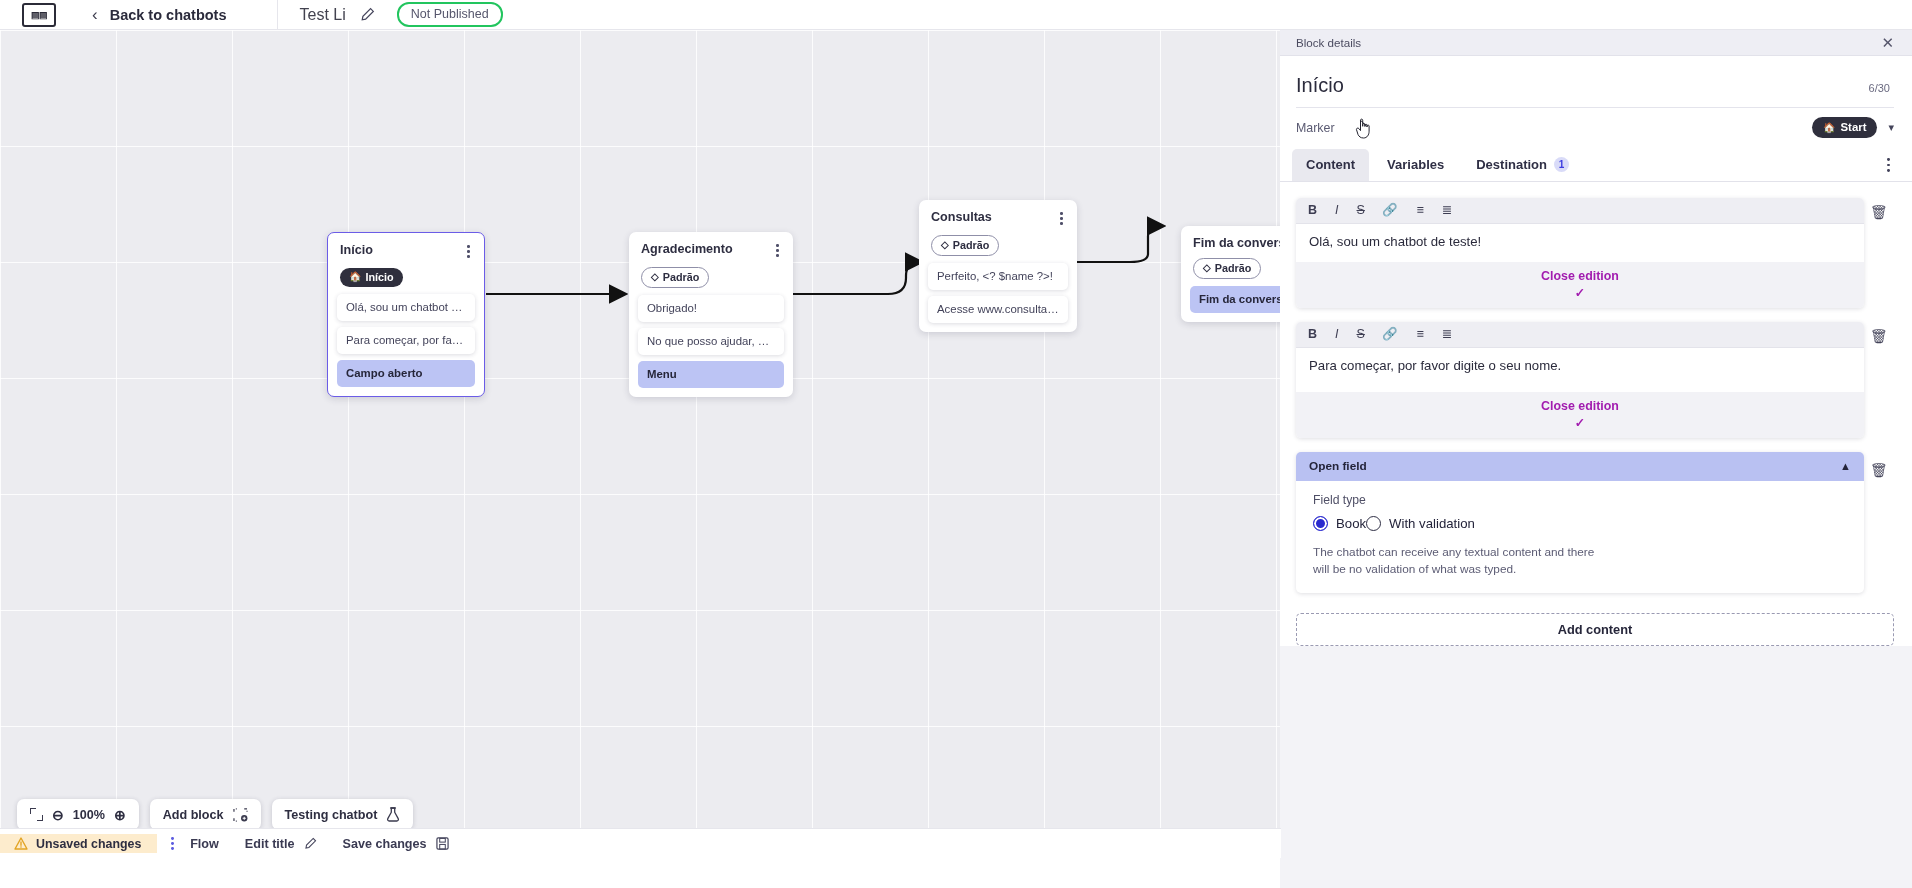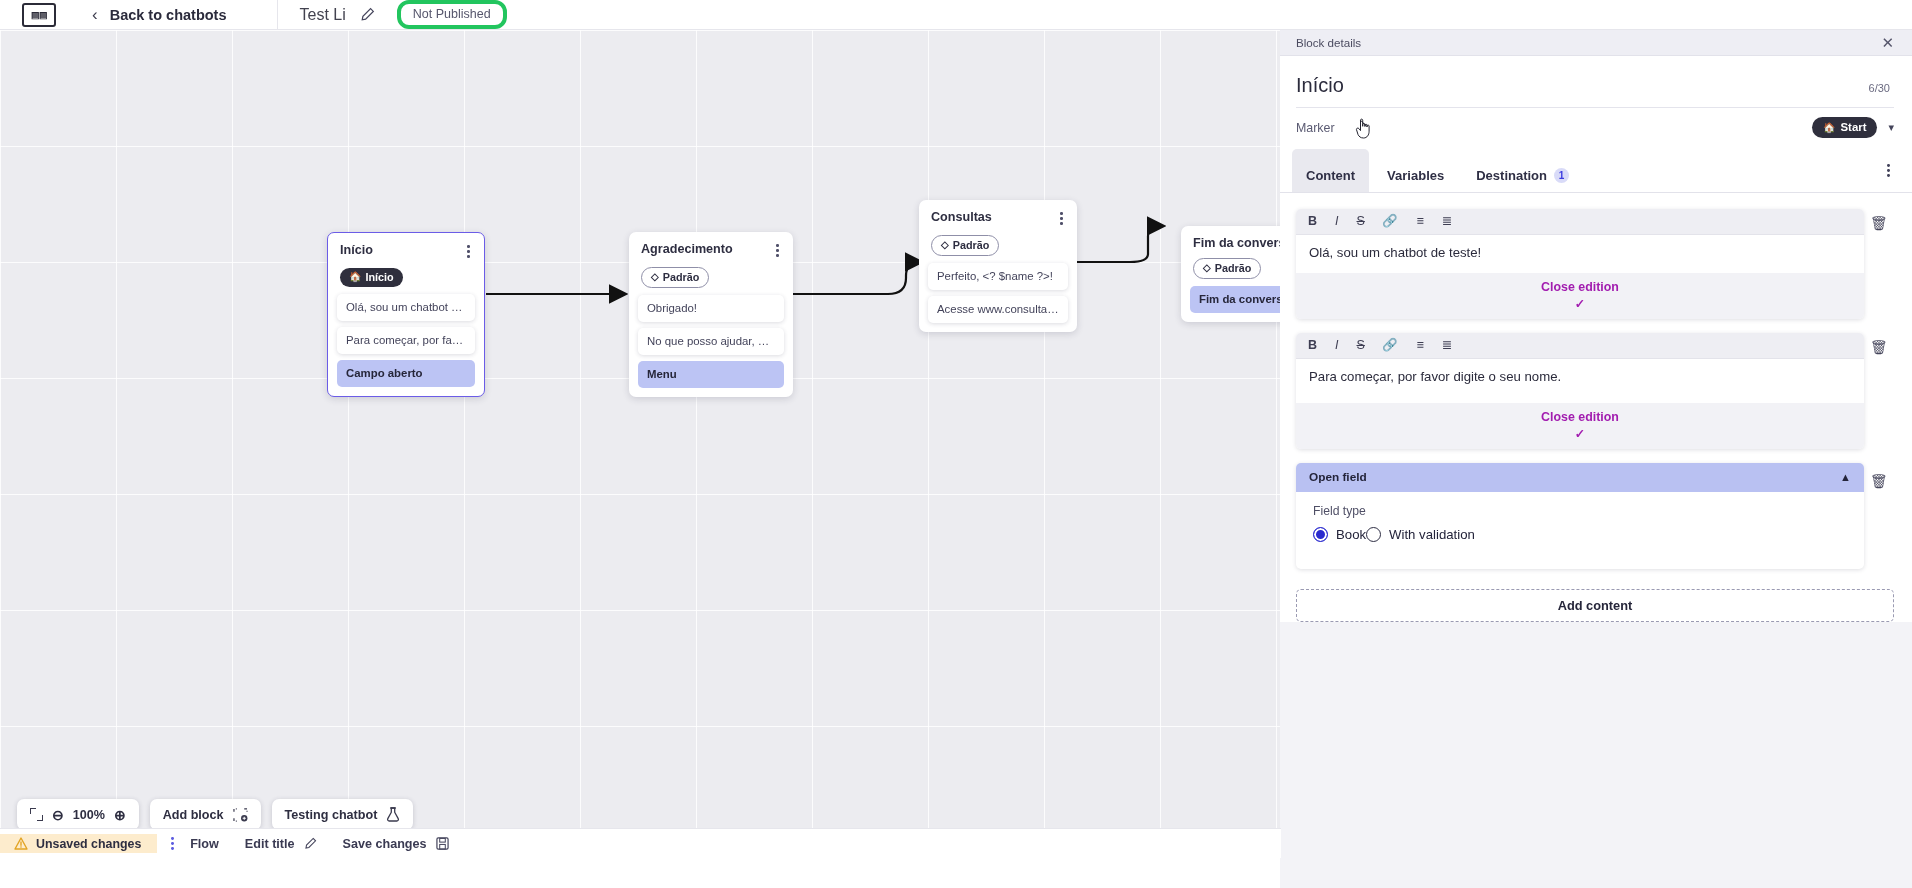--- a/index.html
+++ b/index.html
@@ -32,21 +32,21 @@
     margin-left: 12px; font-size: 14.5px; font-weight: bold; color: #2b2b3c;
   }
   #top-divider {
     width: 1px; height: 30px; background: #e6e6ec; margin-left: 50px;
   }
   #bot-title {
     margin-left: 22px; font-size: 16px; color: #42424f;
   }
   #pencil-1 { margin-left: 14px; }
   #publish-badge {
-    margin-left: 22px; border: 4px solid #22c55e; border-radius: 12px;
+    margin-left: 22px; border: 2px solid #22c55e; border-radius: 12px;
     padding: 3px 12px 4px; font-size: 12.5px; color: #56566c; background: #fff;
   }
 
   
   #canvas {
     position: absolute; left: 0; top: 30px; width: 1281px; height: 828px;
     background-color: #ececf0;
     background-image:
       linear-gradient(to right, rgba(255,255,255,.85) 1px, transparent 1px),
       linear-gradient(to bottom, rgba(255,255,255,.85) 1px, transparent 1px);
@@ -167,21 +167,21 @@
   }
   #marker-caret { margin-left: 11px; font-size: 11px; color: #44445a; }
   .marker-wrap { display: flex; align-items: center; }
 
   #tabs-row {
     display: flex; align-items: center; padding: 0 18px 0 12px; gap: 4px;
     border-bottom: 1px solid #e2e2ea; position: relative;
   }
   .ctab {
     font-size: 13px; font-weight: bold; color: #2f2f45;
-    padding: 19px 14px 9px; border-radius: 5px 5px 0 0; cursor: pointer;
+    padding: 8px 14px 9px; border-radius: 5px 5px 0 0; cursor: pointer;
     display: flex; align-items: center; gap: 7px;
   }
   .ctab.active { background: #e9e9ef; }
   #dest-badge {
     background: #d9dbf8; color: #3d3de0; border-radius: 50%;
     width: 15px; height: 15px; font-size: 10px; display: flex;
     align-items: center; justify-content: center; font-weight: bold;
   }
   #tabs-kebab { margin-left: auto; display: flex; flex-direction: column; gap: 2.6px; padding: 4px; cursor: pointer; }
   #tabs-kebab i { width: 2.8px; height: 2.8px; border-radius: 50%; background: #42425a; }
@@ -495,20 +495,21 @@
             <div class="of-radios">
               <label class="radio-item">
                 <span class="radio checked"></span>
                 <span class="radio-label">Book</span>
               </label>
               <label class="radio-item">
                 <span class="radio off"></span>
                 <span class="radio-label">With validation</span>
               </label>
             </div>
+            <div class="of-desc">The chatbot can receive any textual content and there will be no validation of what was typed.</div>
           </div>
         </div>
         <span class="trash" style="padding-top:10px">🗑</span>
       </div>
 
     </div>
 
     <div id="add-content">Add content</div>
   </div>
 </div>

